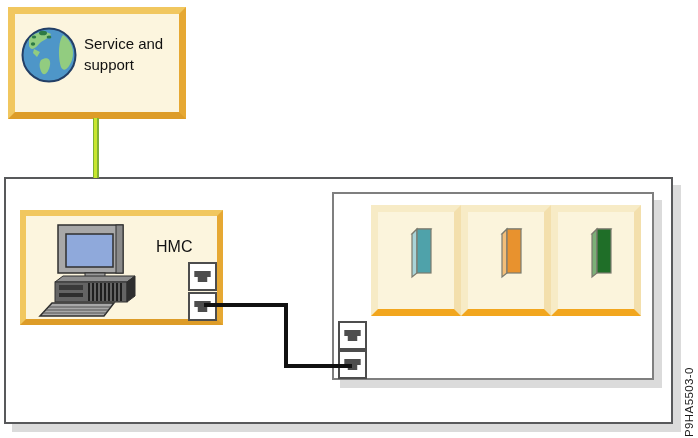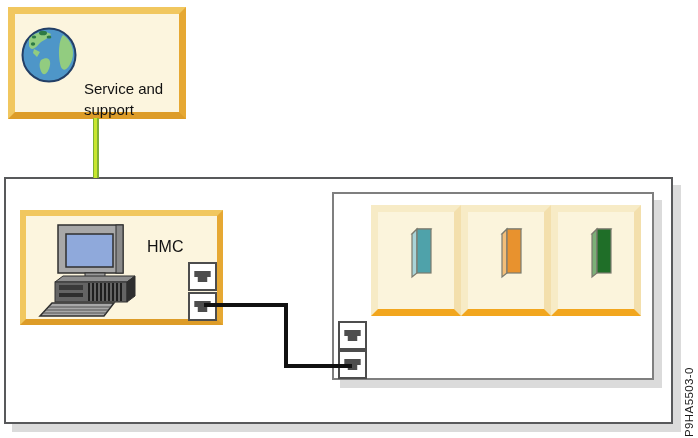--- a/index.html
+++ b/index.html
@@ -10,37 +10,37 @@
   
   .gold-panel {
     position:absolute; box-sizing:border-box; background:#FCF5DE;
     border:7px solid;
     border-color:#F1C75F #E6A833 #DD9C28 #F1C75F;
   }
   
   .service-box { left:8px; top:7px; width:178px; height:112px; }
   .service-label {
     position:absolute; left:84px; top:33px; width:100px;
-    font-size:15px; line-height:21px; color:#111111;margin-top:45px;
+    font-size:15px; line-height:21px; color:#111111;
   }
   .globe { position:absolute; left:20px; top:26px; }
   .green-line {
     position:absolute; left:93px; top:118px; width:6px; height:60px;
     background:linear-gradient(90deg,#7FB033 0 1.5px,#C8E62E 1.5px 4.5px,#7FB033 4.5px 6px);
   }
   
   .outer-box {
     position:absolute; left:4px; top:177px; width:669px; height:247px;
     box-sizing:border-box; border:2px solid #58595B; background:#ffffff;
     box-shadow:8px 8px 0 0 #DBDBDB;
   }
   
   .hmc-box { left:20px; top:210px; width:203px; height:115px; border-width:6px; }
   .hmc-label {
-    position:absolute; left:147px; top:238px;
+    position:absolute; left:156px; top:238px;
     font-size:16px; color:#111111;
   }
   .computer { position:absolute; left:36px; top:224px; }
   
   .eth {
     position:absolute; width:29px; height:29px; box-sizing:border-box;
     background:#ffffff; border:2px solid #4D4D4D;
   }
   .eth svg { display:block; }
   

